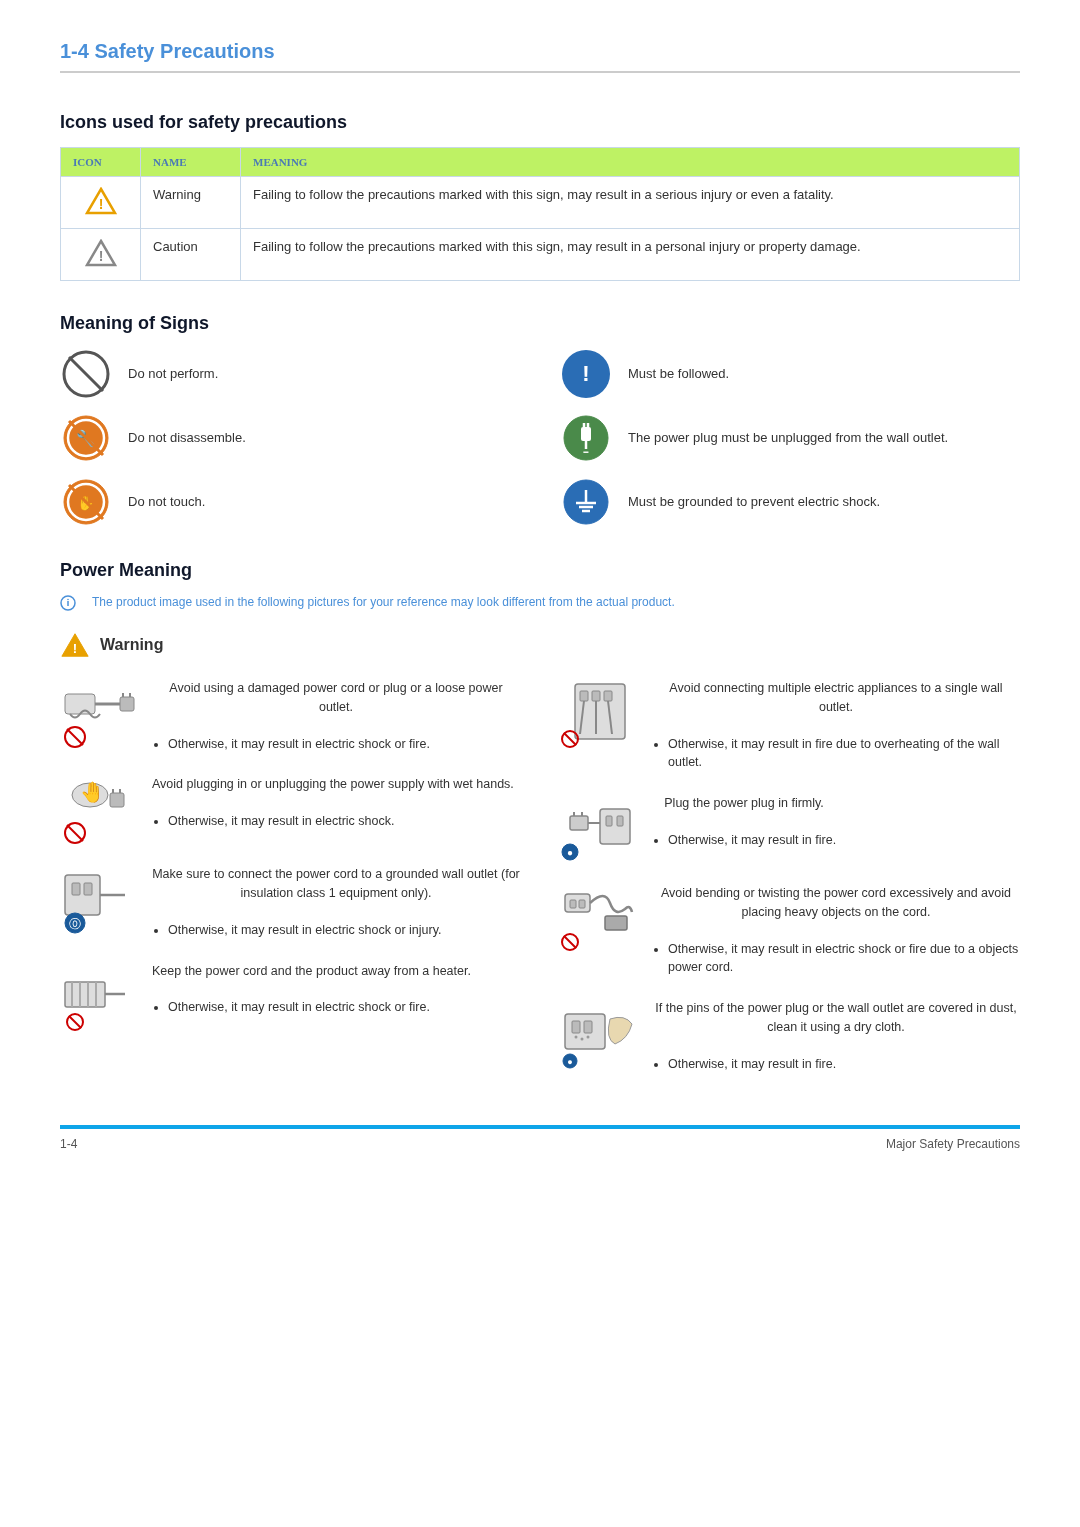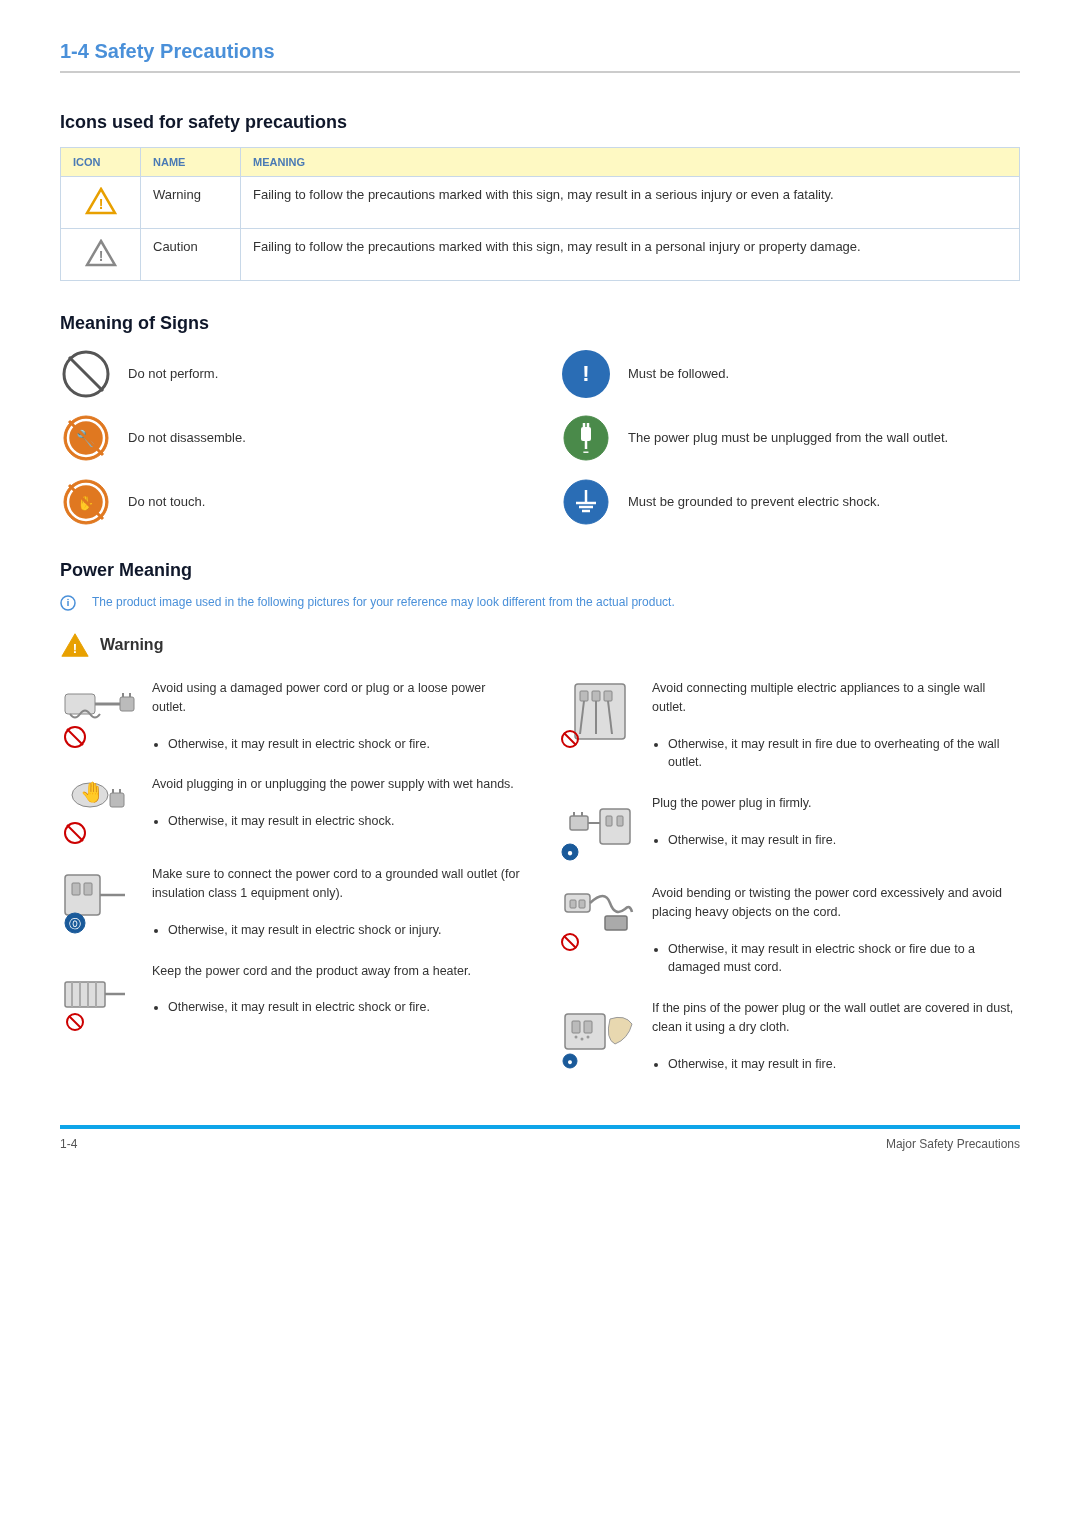--- a/index.html
+++ b/index.html
@@ -27,28 +27,29 @@
       color: #0f172a;
     }
     
     .icons-table {
       width: 100%;
       border-collapse: collapse;
       margin-bottom: 32px;
       font-size: 13px;
     }
     .icons-table th {
-      background: #fef9c3;
+      background: #bef264;
       color: #4a7ab5;
       font-weight: bold;
       text-transform: uppercase;
       font-size: 11px;
       padding: 8px 12px;
       text-align: left;
       border: 1px solid #c8d8e8;
+      font-family: Liberation Serif, serif;
     }
     .icons-table td {
       padding: 10px 12px;
       border: 1px solid #c8d8e8;
       vertical-align: top;
     }
     .icons-table td:first-child {
       text-align: center;
       width: 80px;
     }
@@ -121,21 +122,21 @@
       margin-bottom: 20px;
       align-items: flex-start;
     }
     .warning-img {
       width: 80px;
       height: 70px;
       flex-shrink: 0;
       position: relative;
     }
     .warning-text { font-size: 12.5px; line-height: 1.5; }
-    .warning-text .main-text { margin-bottom: 4px; }
+    .warning-text .main-text { margin-bottom: 4px; text-align: center; }
     .warning-text ul { padding-left: 16px; margin-top: 18px; }
     .warning-text ul li { margin-bottom: 2px; }
     .footer-bar {
       display: flex;
       justify-content: space-between;
       border-top: 4px solid #0ea5e9;
       margin-top: 30px;
       padding-top: 8px;
       font-size: 12px;
       color: #555;
@@ -436,21 +437,21 @@
 
           <rect x="45" y="32" width="22" height="14" rx="2" fill="#aaa" stroke="#777" stroke-width="1.5"></rect>
 
           <circle cx="10" cy="58" r="8" fill="none" stroke="#c00" stroke-width="2"></circle>
           <line x1="4" y1="52" x2="16" y2="64" stroke="#c00" stroke-width="2"></line>
         </svg>
       </div>
       <div class="warning-text">
         <div class="main-text">Avoid bending or twisting the power cord excessively and avoid placing heavy objects on the cord.</div>
         <ul>
-            <li>Otherwise, it may result in electric shock or fire due to a damaged must cord.</li>
+            <li>Otherwise, it may result in electric shock or fire due to a objects power cord.</li>
           </ul>
       </div>
     </div>
 
     <div class="warning-item">
       <div class="warning-img">
         <svg width="80" height="70" viewBox="0 0 80 70">
 
           <rect x="5" y="15" width="40" height="35" rx="3" fill="#ddd" stroke="#888" stroke-width="1.5"></rect>
           <rect x="12" y="22" width="8" height="12" rx="1" fill="#bbb" stroke="#888" stroke-width="1"></rect>

